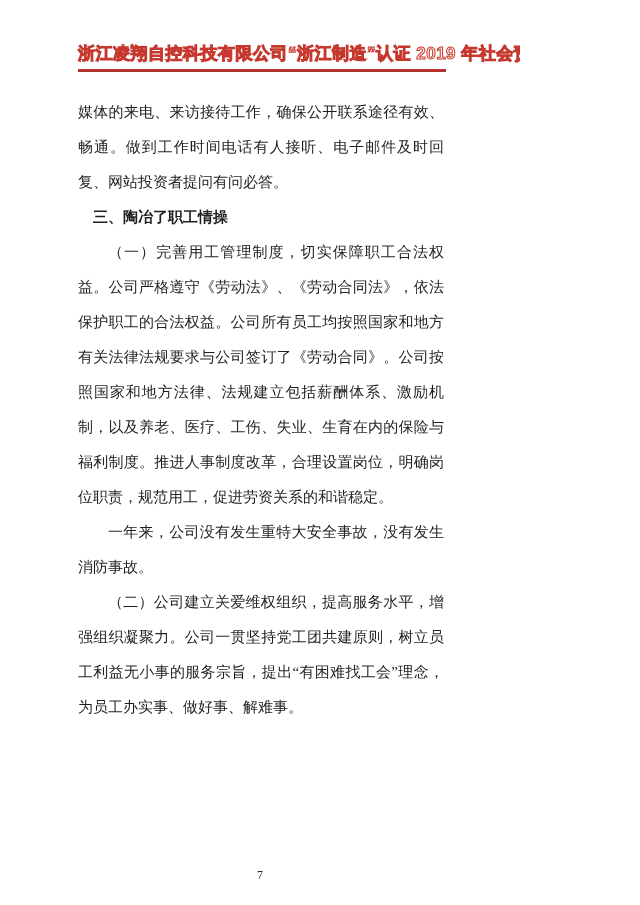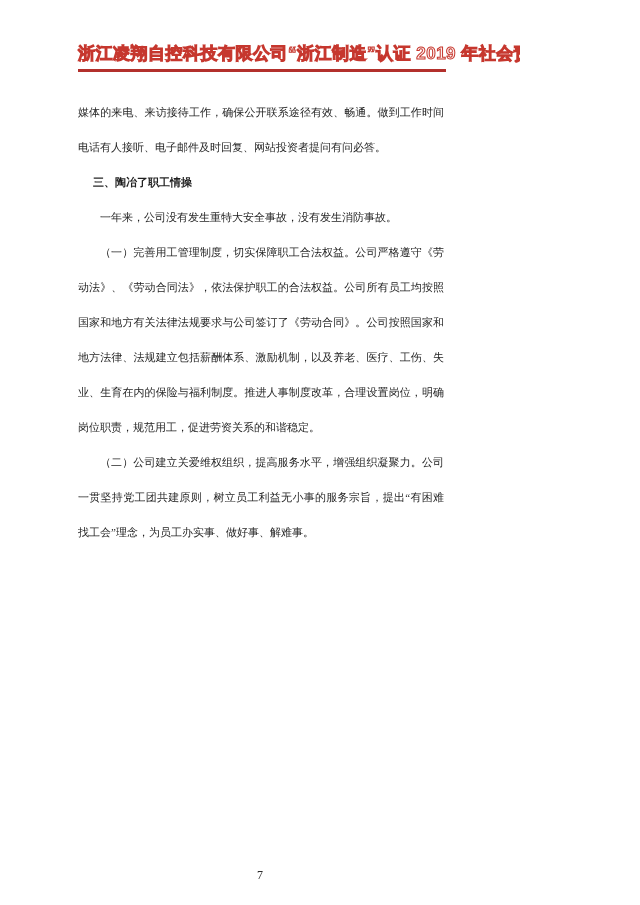--- a/index.html
+++ b/index.html
@@ -48,21 +48,21 @@
     top: 95px;
     font-size: 17px;
     line-height: 35px;
     text-align: justify;
     text-align-last: left;
   }
   .doc-body p,
   .doc-body h2 {
     margin: 0;
     padding: 0;
-    font-size: 11px;
+    font-size: 15px;
     line-height: 35px;
     font-weight: normal;
   }
   .doc-body h2 {
     font-weight: 700;
     text-indent: 15px;
   }
   .para-indent {
     text-indent: 2em;
   }
@@ -83,22 +83,22 @@
 <div class="page">
 
   <header class="page-header">
     <span class="hollow">浙江凌翔自控科技有限公司</span>
     <span class="hollow">“浙江制造”认证 2019 年社会责任报告</span>
   </header>
 
   <main class="doc-body">
     <p>媒体的来电、来访接待工作，确保公开联系途径有效、畅通。做到工作时间电话有人接听、电子邮件及时回复、网站投资者提问有问必答。</p>
     <h2>三、陶冶了职工情操</h2>
+    <p class="para-indent">（一）完善用工管理制度，切实保障职工合法权益。公司严格遵守《劳动法》、《劳动合同法》，依法保护职工的合法权益。公司所有员工均按照国家和地方有关法律法规要求与公司签订了《劳动合同》。公司按照国家和地方法律、法规建立包括薪酬体系、激励机制，以及养老、医疗、工伤、失业、生育在内的保险与福利制度。推进人事制度改革，合理设置岗位，明确岗位职责，规范用工，促进劳资关系的和谐稳定。</p>
     <p class="para-indent">一年来，公司没有发生重特大安全事故，没有发生消防事故。</p>
-    <p class="para-indent">（一）完善用工管理制度，切实保障职工合法权益。公司严格遵守《劳动法》、《劳动合同法》，依法保护职工的合法权益。公司所有员工均按照国家和地方有关法律法规要求与公司签订了《劳动合同》。公司按照国家和地方法律、法规建立包括薪酬体系、激励机制，以及养老、医疗、工伤、失业、生育在内的保险与福利制度。推进人事制度改革，合理设置岗位，明确岗位职责，规范用工，促进劳资关系的和谐稳定。</p>
     <p class="para-indent">（二）公司建立关爱维权组织，提高服务水平，增强组织凝聚力。公司一贯坚持党工团共建原则，树立员工利益无小事的服务宗旨，提出“有困难找工会”理念，为员工办实事、做好事、解难事。</p>
 
   </main>
 
   <footer class="page-footer">
     <span>7</span>
   </footer>
 
 </div>
 

